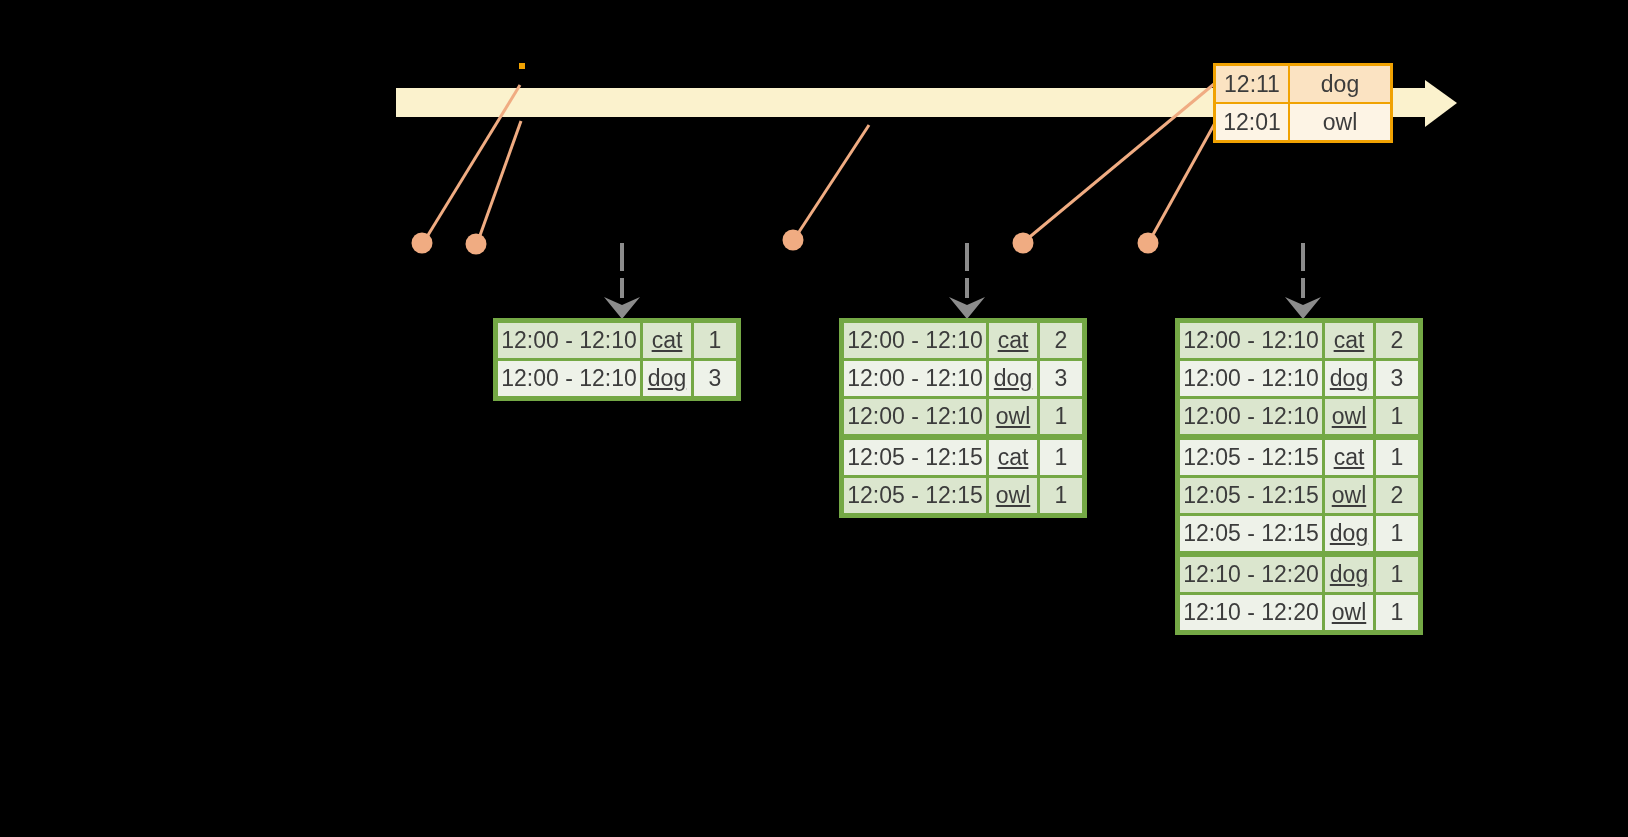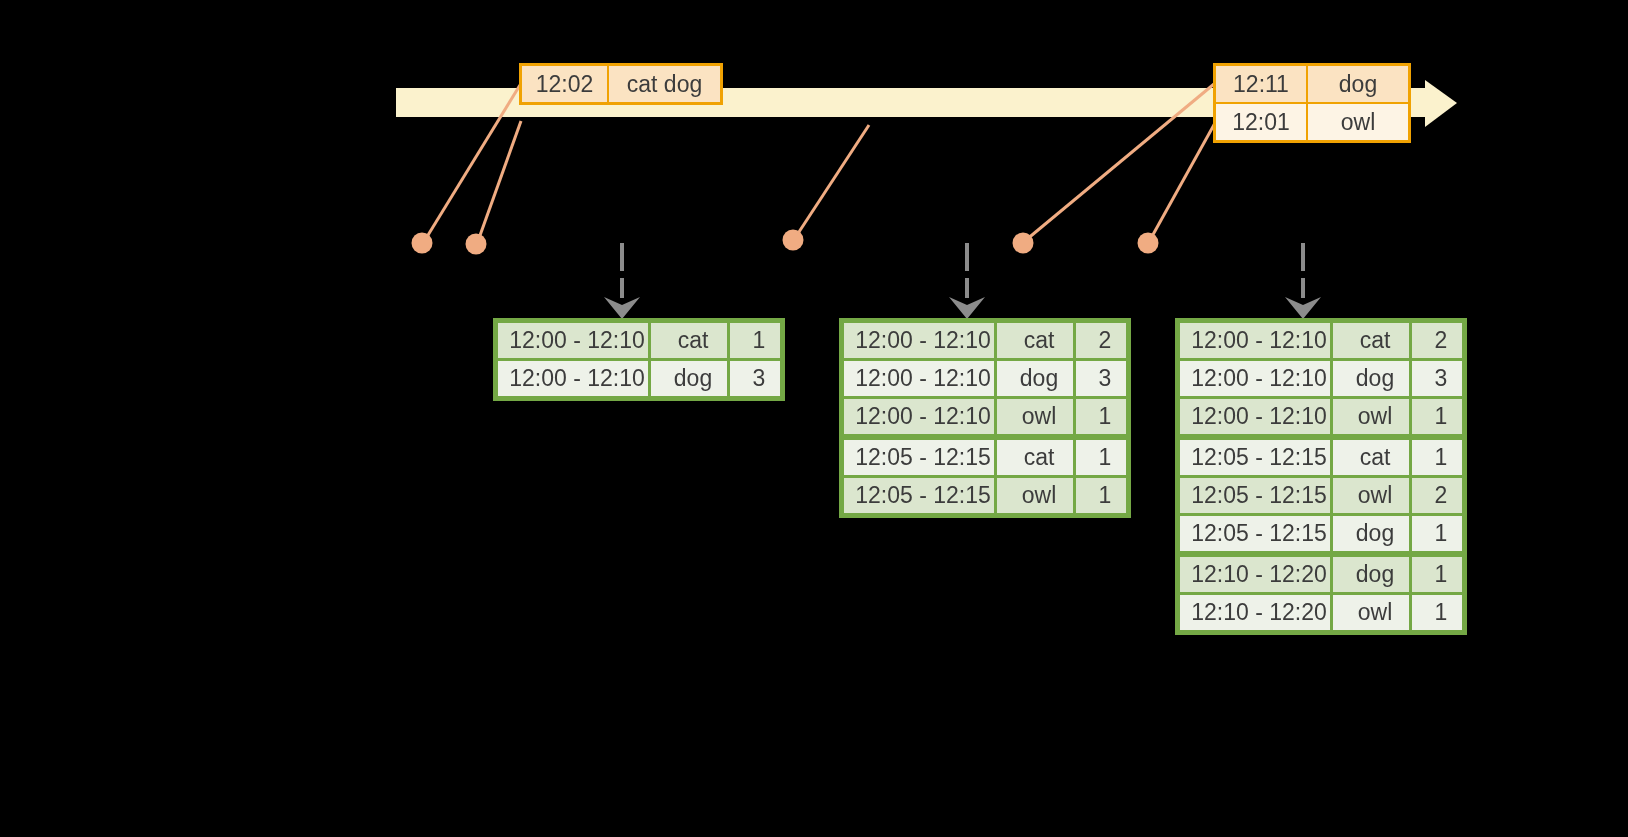--- a/index.html
+++ b/index.html
@@ -26,44 +26,44 @@
     display:flex;align-items:center;justify-content:center;
     font-size:23px;line-height:1;color:var(--text,#3c3c3c);
   }
   .erow.e-dark .ecell{background:var(--event-row-dark,#FBE3C2);}
   .erow.e-light .ecell{background:var(--event-row-light,#FDF4E5);}
   #etable-0 .erow{height:36px;}
   #etable-0 .c-time{width:85px;} #etable-0 .c-words{width:111px;}
   #etable-1 .erow{height:33px;}
   #etable-1 .c-time{width:82px;} #etable-1 .c-words{width:112px;}
   #etable-2 .erow{height:36px;}
-  #etable-2 .c-time{width:90px;} #etable-2 .c-words{width:100px;}
+  #etable-2 .c-time{width:72px;} #etable-2 .c-words{width:100px;}
   #etable-0{left:519px;top:63px;}
   #etable-1{left:867px;top:84px;}
   #etable-2{left:1213px;top:63px;}
 
   
   .gtable{
     position:absolute;
     background:var(--result-border,#74A845);
     padding:5px;
     display:flex;flex-direction:column;
     box-sizing:border-box;
   }
   .grow{display:flex;gap:3px;height:35px;margin-top:3px;}
   .grow:first-child{margin-top:0;}
   .grow.group-start{margin-top:6px;}
   .gcell{
     display:flex;align-items:center;justify-content:center;
-    font-size:23px;line-height:1;color:var(--text,#3c3c3c);padding-left:8px;
+    font-size:23px;line-height:1;color:var(--text,#3c3c3c);
   }
   .grow.g-dark .gcell{background:var(--result-row-dark,#DBE6CE);}
   .grow.g-light .gcell{background:var(--result-row-light,#EEF2E9);}
   .c-window{width:142px;}
-  .c-word{width:68px;}
+  .c-word{width:48px;text-decoration:underline;}
   .c-count{width:42px;}
   #gtable-0{left:493px;top:318px;}
   #gtable-1{left:839px;top:318px;}
   #gtable-2{left:1175px;top:318px;}
 
   .band{fill:var(--timeline-fill,#FBF2CD);}
   .connector{stroke:var(--connector,#F0AC82);stroke-width:3;fill:none;}
   .dot{fill:var(--connector,#F0AC82);}
   .trigger-line{stroke:var(--trigger-arrow,#8C8C8C);stroke-width:4;stroke-dasharray:28 7;fill:none;}
   .trigger-head{fill:var(--trigger-arrow,#8C8C8C);}
@@ -98,24 +98,20 @@
       <line class="trigger-line" x1="967" y1="243" x2="967" y2="298"></line>
       <polygon class="trigger-head" points="949,297 967,319 985,297 967,305"></polygon>
     </g>
     <g>
       <line class="trigger-line" x1="1303" y1="243" x2="1303" y2="298"></line>
       <polygon class="trigger-head" points="1285,297 1303,319 1321,297 1303,305"></polygon>
     </g>
   </svg>
 
   <div class="etable" id="etable-0">
-      <div class="erow e-dark">
-        <div class="ecell c-time">12:02</div>
-        <div class="ecell c-words">cat dog</div>
-      </div>
     </div>
   <div class="etable" id="etable-2">
       <div class="erow e-dark">
         <div class="ecell c-time">12:11</div>
         <div class="ecell c-words">dog</div>
       </div>
       <div class="erow e-light">
         <div class="ecell c-time">12:01</div>
         <div class="ecell c-words">owl</div>
       </div>

